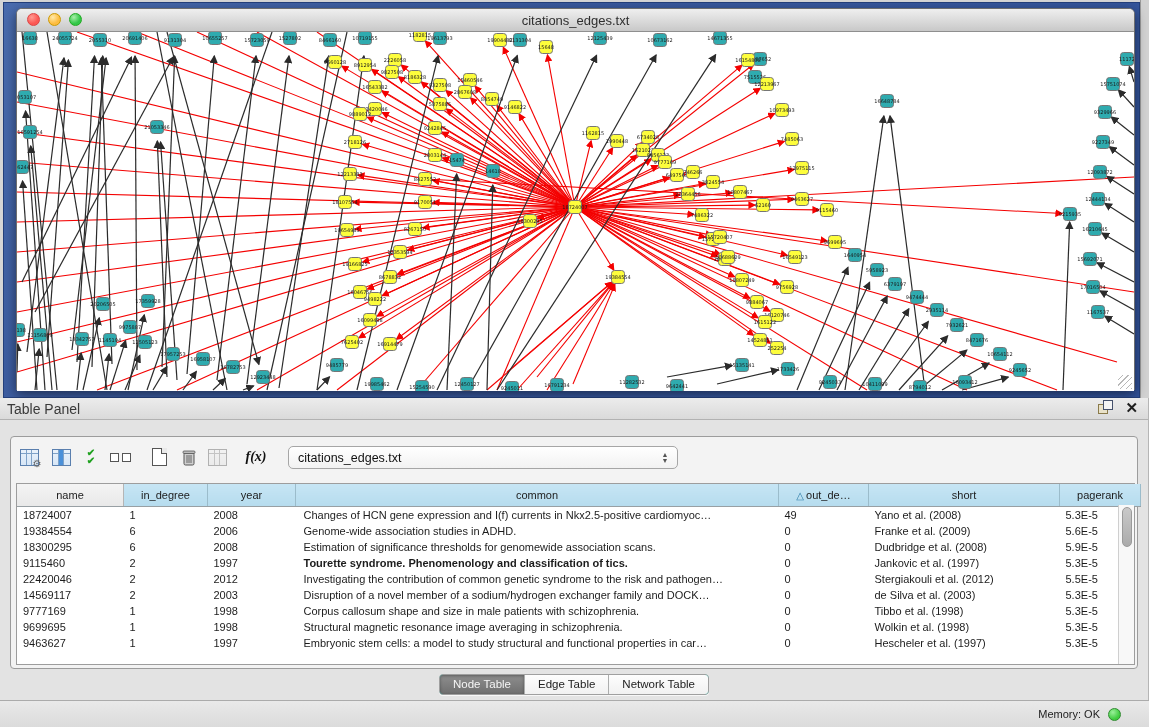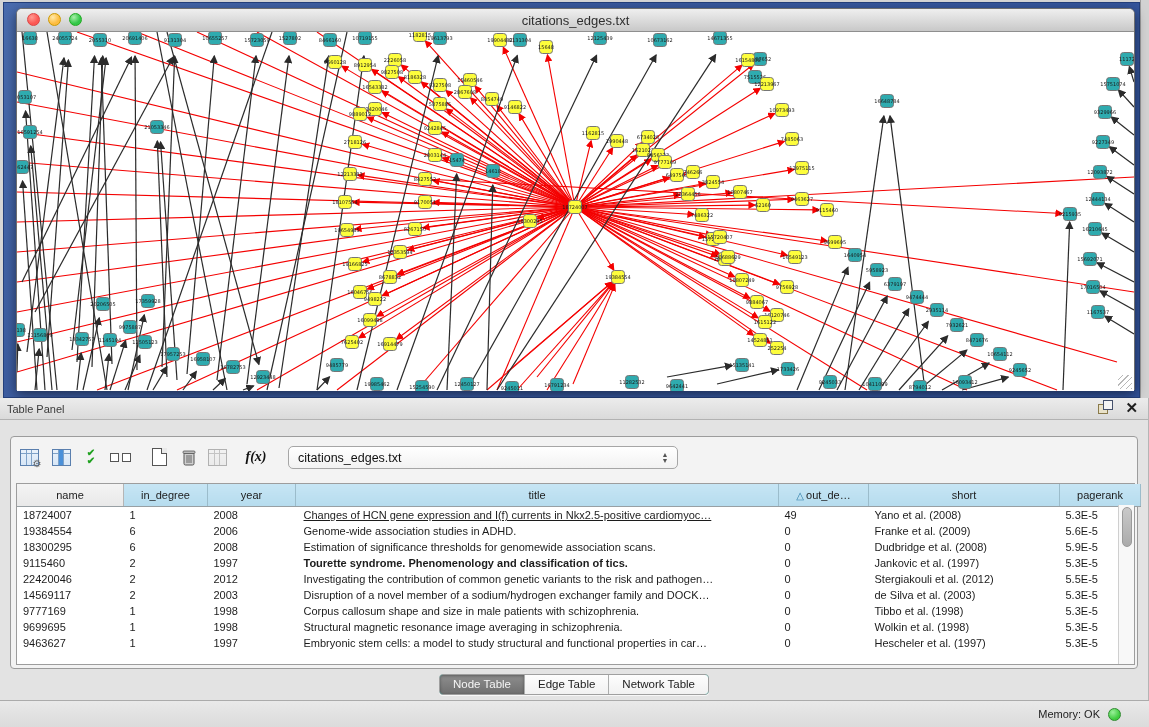--- a/index.html
+++ b/index.html
@@ -49,21 +49,21 @@
   
   .table-panel{
     position:absolute;left:0;top:398px;width:1149px;height:329px;
     background:#e3e3e3;box-sizing:border-box;border-right:1px solid #b5b5b5;
   }
   .tp-header{
     height:21px;background:linear-gradient(#ececec,#dadada);
     border-bottom:1px solid #b2b2b2;position:relative;
     display:flex;align-items:center;
   }
-  .tp-header .tp-title{font-size:11px;color:#3a3a3a;padding-left:7px;}
+  .tp-header .tp-title{font-size:14px;color:#3a3a3a;padding-left:7px;}
   .tp-hdr-icons{position:absolute;right:10px;top:2px;display:flex;gap:12px;align-items:center;}
   .float-ic{width:15px;height:15px;position:relative;display:inline-block;cursor:default;}
   .float-ic .b1{position:absolute;left:0;top:4px;width:8px;height:8px;border:1.5px solid #8a7a4a;background:#e9e2c9;}
   .float-ic .b2{position:absolute;left:5px;top:0;width:8px;height:8px;border:1.5px solid #44506b;background:#f4f4f4;}
   .close-x{font-size:15px;font-weight:bold;color:#1e1e1e;line-height:15px;cursor:default;}
   .tp-box{
     position:absolute;left:10px;top:38px;width:1128px;height:233px;
     background:#f3f3f3;border:1px solid #9c9c9c;border-radius:4px;box-sizing:border-box;
   }
   .toolbar{position:absolute;left:0;top:6px;height:30px;width:100%;}
@@ -680,32 +680,32 @@
       </div>
     </div>
 
     <div class="tbl">
       <table class="grid">
         <thead id="thead">
             <tr>
               <th class="namecol" style="width: 104px;">name</th>
               <th style="width: 81px;">in_degree</th>
               <th style="width: 85px;">year</th>
-              <th style="width: 480px;">title</th>
+              <th style="width: 480px;">common</th>
               <th style="width: 87px;"><span class="sort-tri">△</span>out_de…</th>
               <th style="width: 188px;">short</th>
               <th style="width: 78px;">pagerank</th>
             </tr>
           </thead>
         <tbody id="tbody">
             <tr>
               <td style="width: 104px;">18724007</td>
               <td style="width: 81px;">1</td>
               <td style="width: 85px;">2008</td>
-              <td style="width: 480px; padding-left: 8px; text-decoration: underline;">Changes of HCN gene expression and I(f) currents in Nkx2.5-positive cardiomyoc…</td>
+              <td style="width: 480px; padding-left: 8px;">Changes of HCN gene expression and I(f) currents in Nkx2.5-positive cardiomyoc…</td>
               <td style="width: 87px;">49</td>
               <td style="width: 188px;">Yano et al. (2008)</td>
               <td style="width: 78px;">5.3E-5</td>
             </tr>
             <tr>
               <td style="width: 104px;">19384554</td>
               <td style="width: 81px;">6</td>
               <td style="width: 85px;">2006</td>
               <td style="width: 480px; padding-left: 8px;">Genome-wide association studies in ADHD.</td>
               <td style="width: 87px;">0</td>
@@ -727,21 +727,21 @@
               <td style="width: 85px;">1997</td>
               <td style="width: 480px; padding-left: 8px; font-weight: bold;">Tourette syndrome. Phenomenology and classification of tics.</td>
               <td style="width: 87px;">0</td>
               <td style="width: 188px;">Jankovic et al. (1997)</td>
               <td style="width: 78px;">5.3E-5</td>
             </tr>
             <tr>
               <td style="width: 104px;">22420046</td>
               <td style="width: 81px;">2</td>
               <td style="width: 85px; margin-left: 24px;">2012</td>
-              <td style="width: 480px; padding-left: 8px;">Investigating the contribution of common genetic variants to the risk and pathogen…</td>
+              <td style="width: 480px; padding-left: 8px;">Investigating the contribution of common genetic syndrome to the risk and pathogen…</td>
               <td style="width: 87px;">0</td>
               <td style="width: 188px;">Stergiakouli et al. (2012)</td>
               <td style="width: 78px;">5.5E-5</td>
             </tr>
             <tr>
               <td style="width: 104px;">14569117</td>
               <td style="width: 81px;">2</td>
               <td style="width: 85px;">2003</td>
               <td style="width: 480px; padding-left: 8px;">Disruption of a novel member of a sodium/hydrogen exchanger family and DOCK…</td>
               <td style="width: 87px;">0</td>

